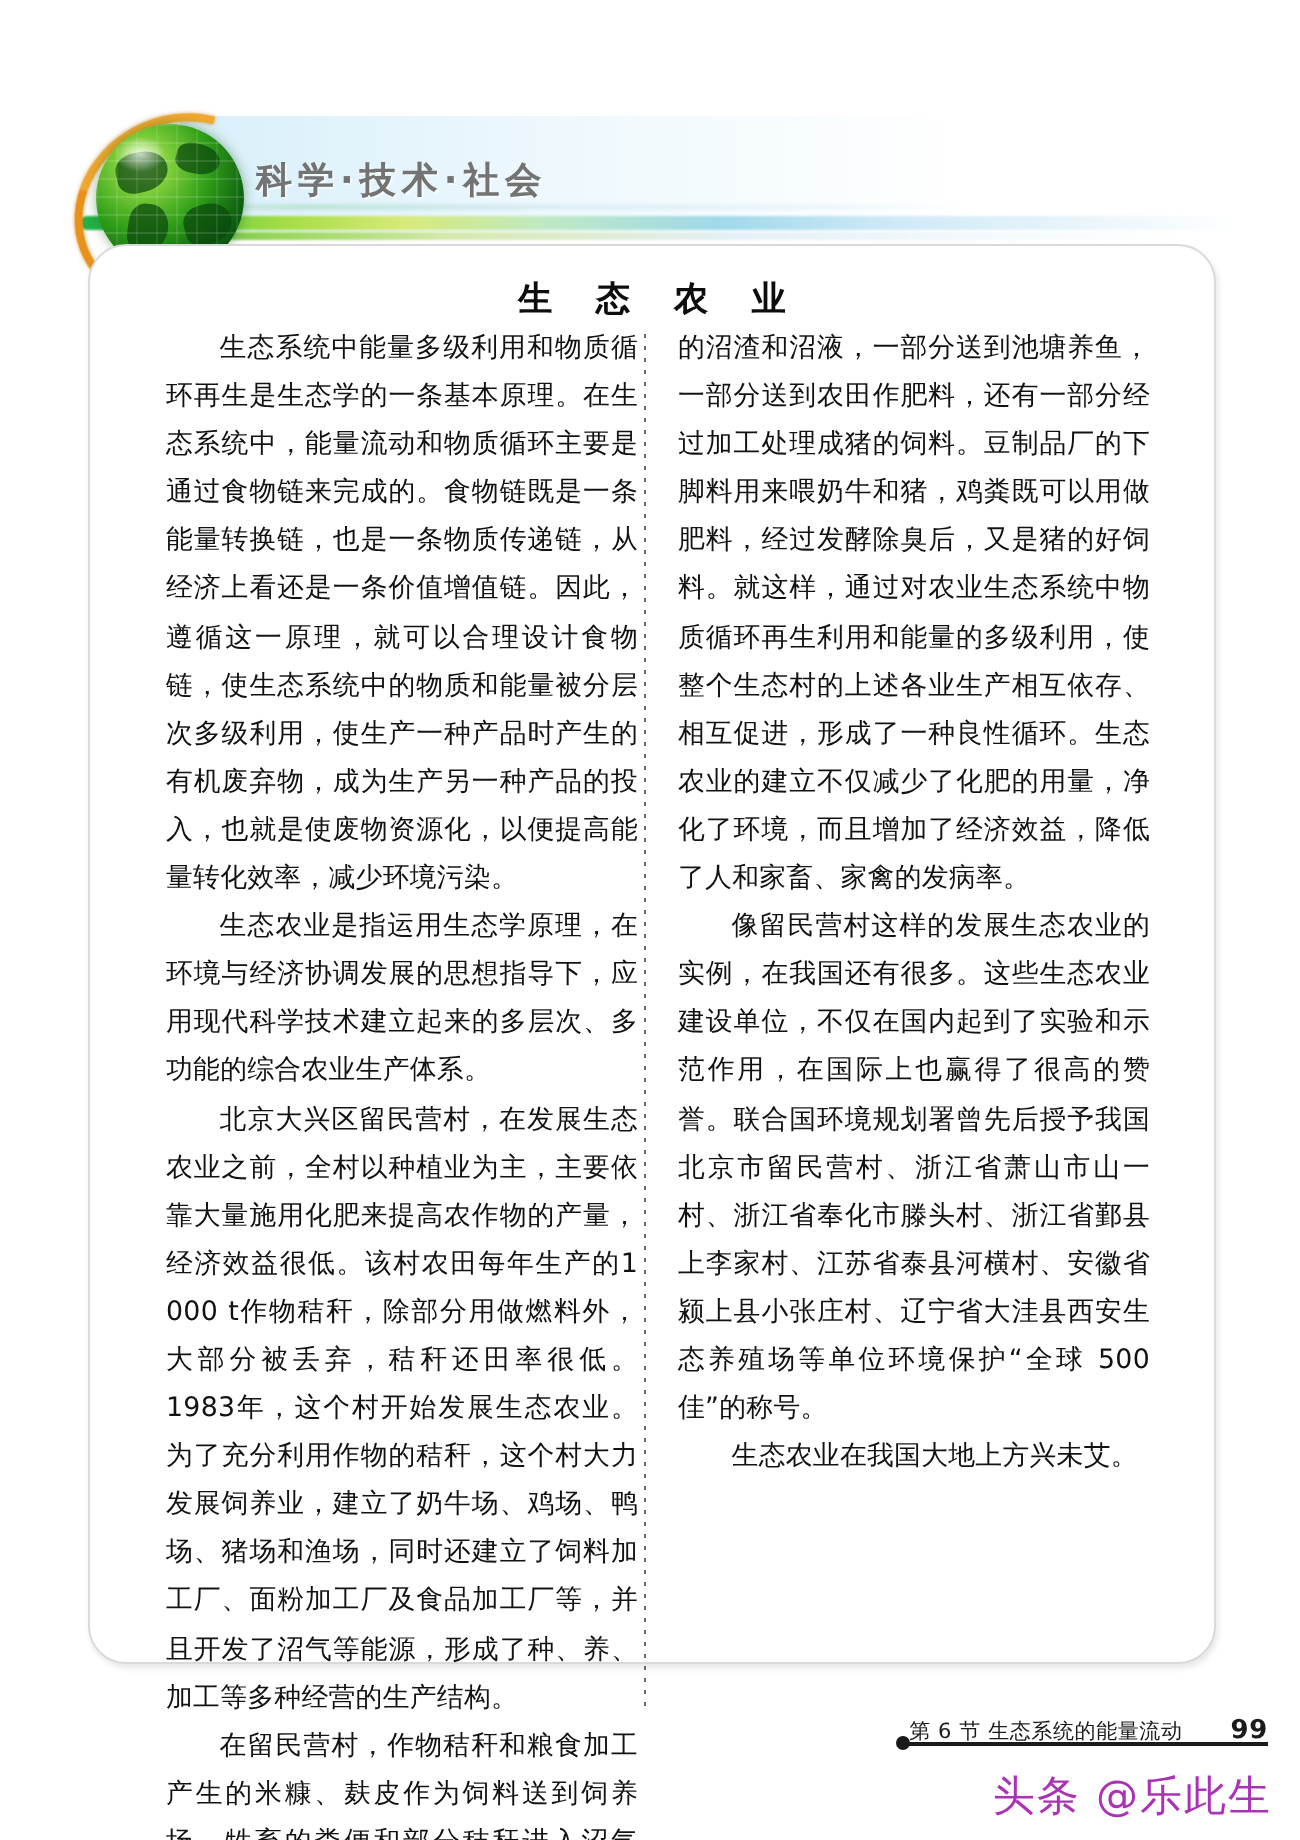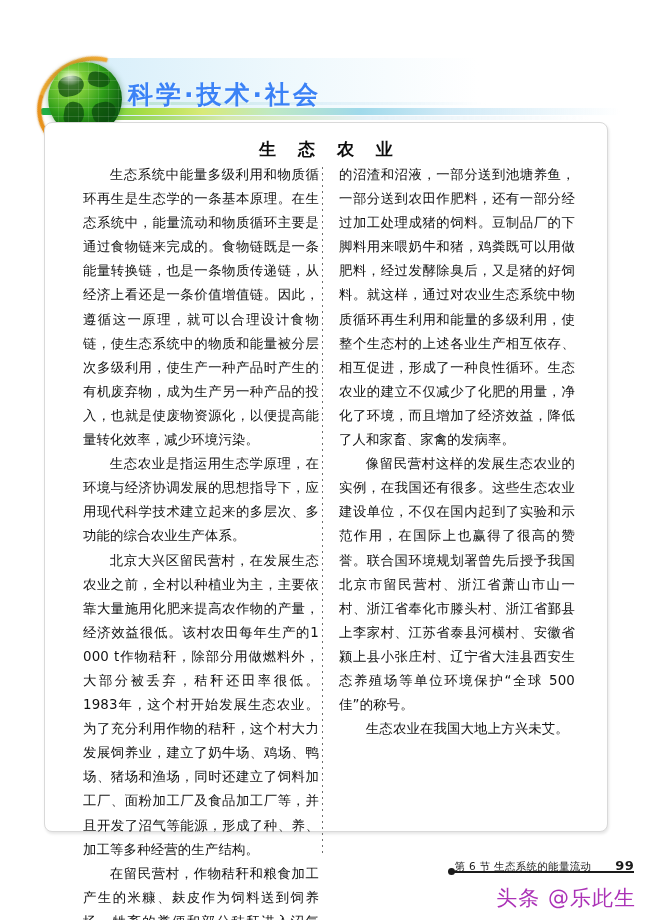--- a/index.html
+++ b/index.html
@@ -42,21 +42,21 @@
     position:absolute;left:6px;top:0px;width:98px;height:86px;
     border:4px solid transparent;border-radius:50%;
     border-top-color:#f0a830;border-left-color:#e8921c;
     transform:rotate(-28deg);
     filter:drop-shadow(0 0 1px rgba(200,120,10,.6));
   }
 
   #bannertext{
     position:absolute;left:98px;top:20px;
     font-family:"DejaVu Sans","Liberation Sans",sans-serif;
-    font-size:25px;font-weight:bold;color:#3b82f6;letter-spacing:3px;
+    font-size:18px;font-weight:bold;color:#737373;letter-spacing:3px;
     text-shadow:1px 1px 0 rgba(255,255,255,.6);
     white-space:nowrap;
   }
 
   
   #bannerwash{
     position:absolute;left:60px;top:0px;width:540px;height:58px;
     background:linear-gradient(to right, rgba(214,238,250,.95) 0%, rgba(232,246,252,.75) 35%, rgba(255,255,255,.12) 72%, rgba(255,255,255,0) 100%);
   }
 
@@ -73,21 +73,21 @@
   }
   #swooshC{
     position:absolute;left:36px;top:44px;width:420px;height:3px;
     background:linear-gradient(to right,rgba(160,220,120,0) 0%,#bfe4d8 20%,#dbeef7 50%,rgba(255,255,255,0) 100%);
     filter:blur(.7px);
   }
 
   
   #box{
     position:absolute;left:44px;top:122px;width:562px;height:708px;
-    border:1px solid #d9d9d9;border-radius:8px;
+    border:1px solid #d9d9d9;border-radius:19px;
     box-shadow:1px 2px 3px rgba(0,0,0,.10), inset 0 0 0 1px #fff;
     background:#fff;
   }
 
   
   #arttitle{
     position:absolute;left:0;right:0;top:15px;text-align:center;
     font-size:17px;font-weight:bold;color:#0d0d0d;letter-spacing:8px;
     text-indent:8px;
   }

